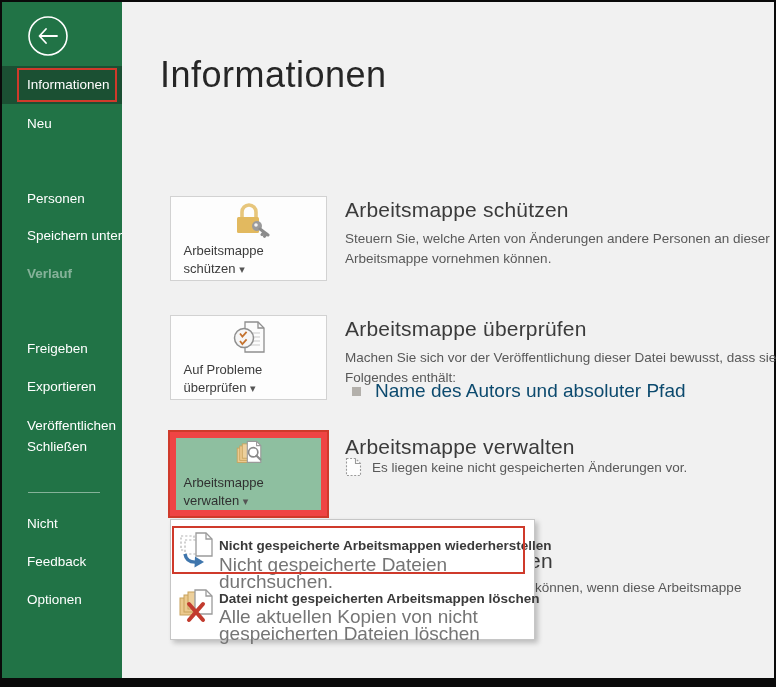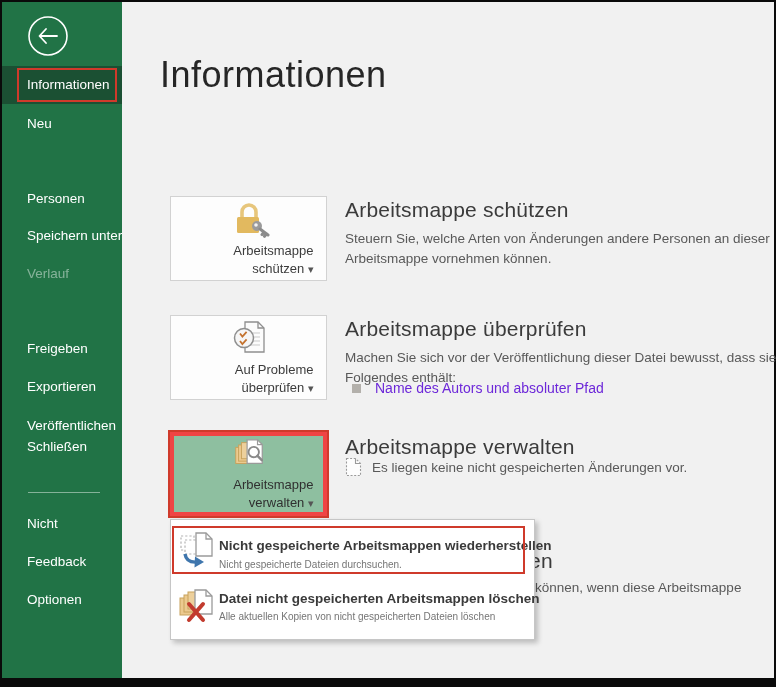--- a/index.html
+++ b/index.html
@@ -6,55 +6,55 @@
   html,body { background:#555; }
   body { font-family:"Liberation Sans","DejaVu Sans",sans-serif; }
   .frame { position:relative; width:776px; height:687px; background:#0a0a0a; margin:0 auto; overflow:hidden; }
 
   
   .sidebar { position:absolute; left:2px; top:2px; width:120px; height:676px; background:#217346; }
   .back-btn { position:absolute; left:25px; top:13px; width:42px; height:42px; cursor:pointer; }
   .nav-item { position:absolute; left:0; width:120px; height:38px; line-height:38px; padding-left:25px;
               color:#fff; font-size:13.5px; white-space:nowrap; cursor:pointer; }
   .nav-item.selected { background:#1b5033; }
-  .nav-item.disabled { color:rgba(255,255,255,0.45); cursor:default; }
+  .nav-item.disabled { color:rgba(255,255,255,0.45); cursor:default;font-weight:bold; }
   .nav-divider { position:absolute; left:26px; top:490px; width:72px; border-top:1px solid rgba(255,255,255,0.45); }
 
   
   .annotation { position:absolute; border:2px solid #cf3a2b; pointer-events:none; z-index:20; }
 
   
   .main { position:absolute; left:122px; top:2px; width:652px; height:676px; background:#f1f1f1; }
   .page-title { position:absolute; left:38px; top:52px; font-size:36px; font-weight:300; color:#262626; letter-spacing:0.5px; }
 
   .big-btn { position:absolute; left:48px; width:157px; height:85px; background:#fdfdfd; border:1px solid #d2d2d2;
              display:flex; flex-direction:column; align-items:center; justify-content:center; cursor:pointer; }
-  .big-btn .btn-label { font-size:13px; line-height:18px; color:#3c3c3c; text-align:right; width:130px; margin-top:4px; }
+  .big-btn .btn-label { font-size:13px; line-height:18px; color:#3c3c3c; text-align:left; width:130px; margin-top:4px; }
   .big-btn .caret { font-size:11px; color:#555; }
-  .big-btn.active { background:#8ebfa0; border:4px solid #ef4444; }
+  .big-btn.active { background:#8ebfa0; border:6px solid #ef4444; }
   .big-btn.active .btn-label { color:#303030; }
 
   .sec-heading { position:absolute; left:223px; font-size:21px; font-weight:300; color:#3b3b3b; letter-spacing:0.2px; }
   .sec-body { position:absolute; left:223px; font-size:13.5px; line-height:20px; color:#595959; }
   .bullet-row { position:absolute; left:230px; display:flex; align-items:center; }
   .bullet-sq { width:9px; height:9px; background:#b3b0ab; margin-right:14px; }
-  .bullet-text { font-size:14px; color:#6d28d9; }
+  .bullet-text { font-size:19px; color:#0c4a6e; }
   .status-row { position:absolute; left:223px; display:flex; align-items:center; }
   .status-text { font-size:13.5px; color:#595959; margin-left:10px; }
 
   
   .frag { position:absolute; z-index:1; }
 
   
   .dropdown { position:absolute; left:48px; top:517px; width:365px; height:121px; background:#fff;
               border:1px solid #c6c6c6; box-shadow:3px 3px 5px rgba(0,0,0,0.22); z-index:10; }
   .dd-item { position:absolute; left:0; width:100%; cursor:pointer; }
   .dd-icon { position:absolute; }
   .dd-title { position:absolute; left:48px; font-size:13.5px; font-weight:bold; color:#3a3a3a; white-space:nowrap; }
-  .dd-sub { position:absolute; left:48px; font-size:10px; color:#757575; line-height:17px; width:312px; }
+  .dd-sub { position:absolute; left:48px; font-size:19px; color:#757575; line-height:17px; width:312px; }
 </style>
 </head>
 <body>
 
 <div class="frame">
 
   <div class="sidebar">
 
     <div class="back-btn">
       <svg width="42" height="42" viewBox="0 0 42 42">

